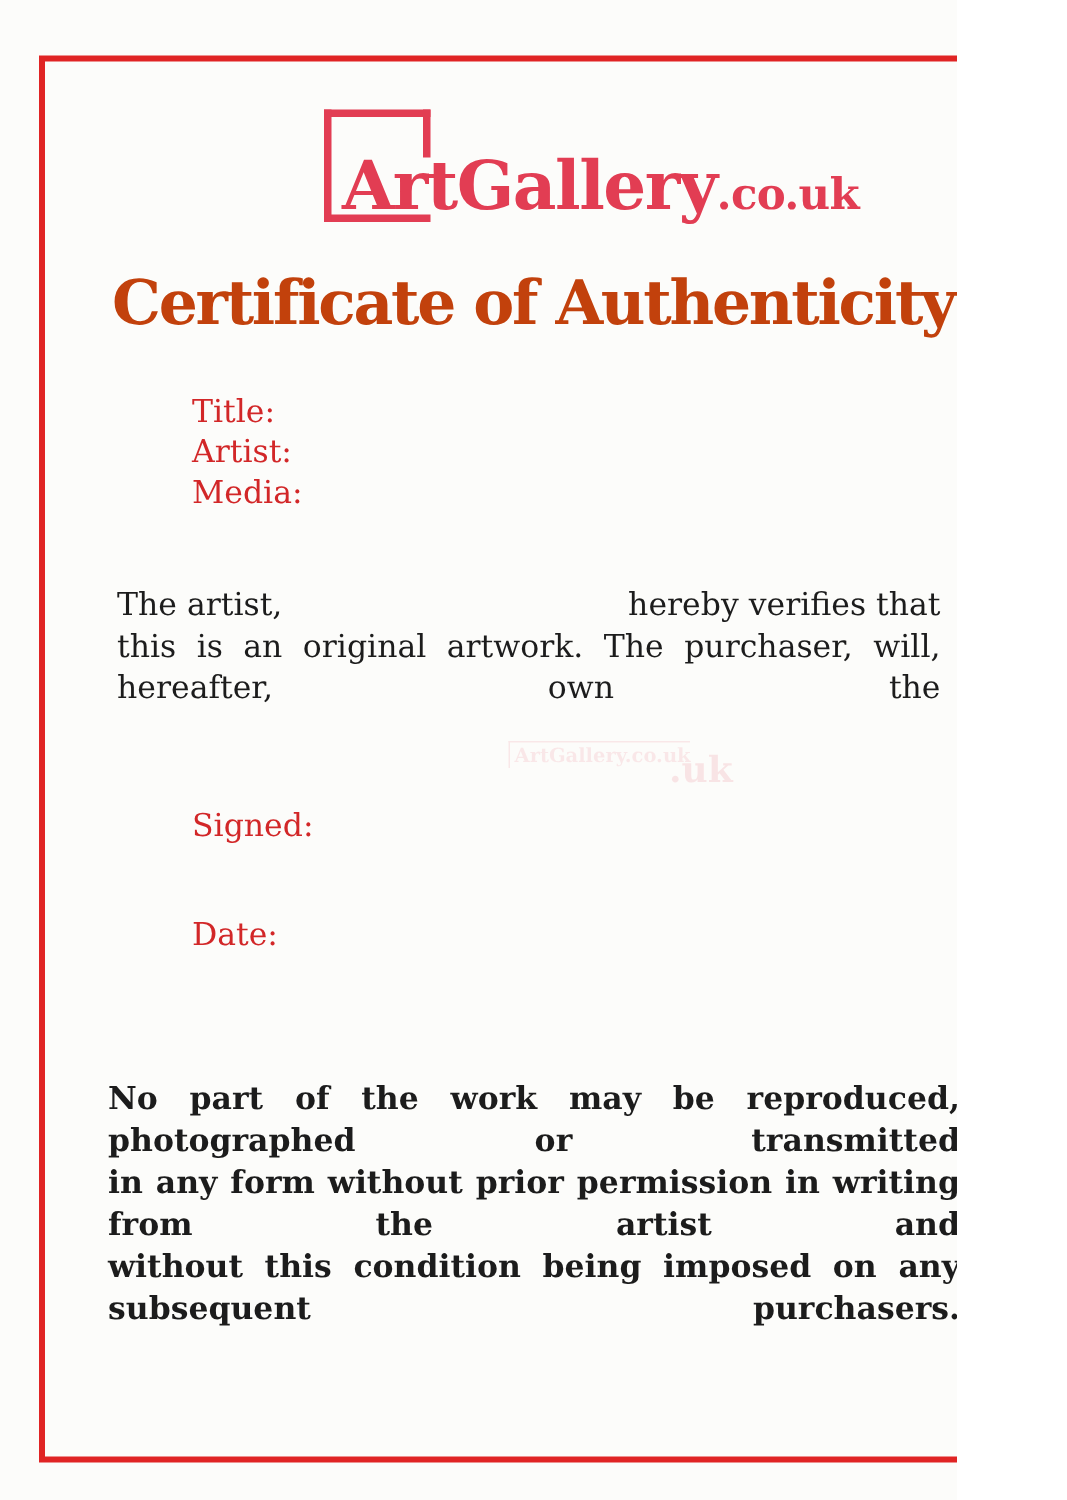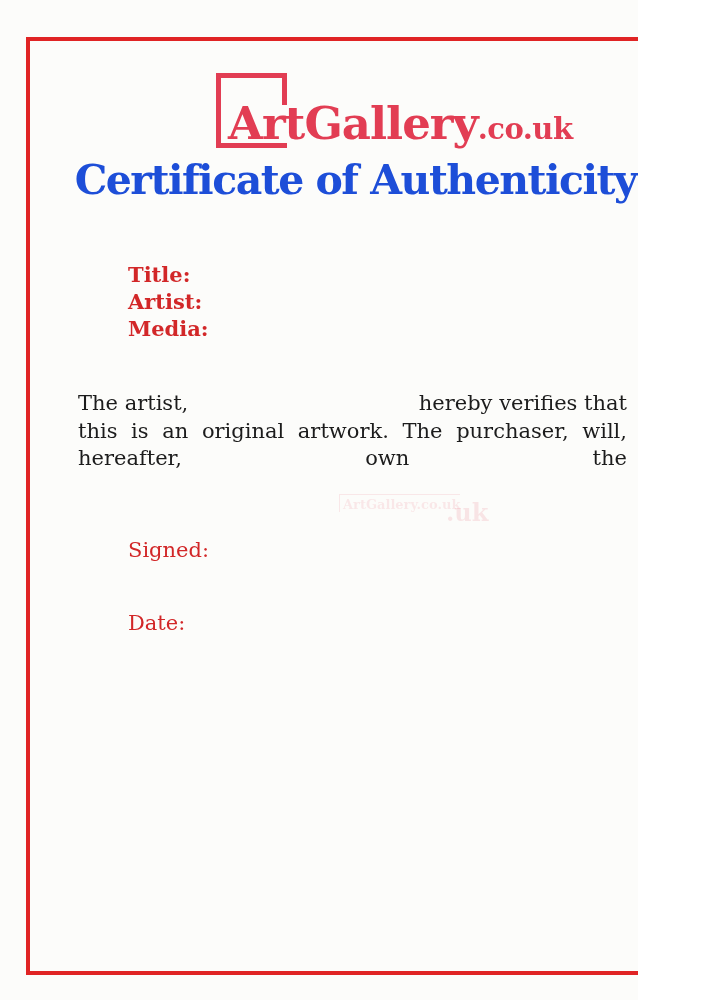--- a/index.html
+++ b/index.html
@@ -49,34 +49,34 @@
     letter-spacing: -1px;
   }
   .logo-text .small {
     font-size: 29px;
     font-weight: bold;
     letter-spacing: -0.5px;
   }
   
   .heading {
     position: absolute;
-    left: 0; top: 156px;
+    left: 0; top: 178px;
     width: 711px;
     text-align: center;
     font-size: 41px;
     font-weight: bold;
     letter-spacing: -1.5px;
-    color: #1d4ed8;
+    color: #c2410c;
   }
   
   .fields {
     position: absolute;
     left: 128px; top: 261px;
     font-size: 21px;
-    font-weight: bold;
+    font-weight: normal;
     color: #d22728;
     line-height: 27px;
   }
   
   .body-par {
     position: absolute;
     left: 78px; top: 390px;
     width: 549px;
     font-size: 21px;
     color: #1c1c1c;
@@ -158,14 +158,19 @@
     </div>
     <div class="jline">this is an original artwork. The purchaser, will, hereafter, own the</div>
   </div>
 
   <div class="ghost ghost-logo">ArtGallery.co.uk</div>
   <div class="ghost ghost-uk">.uk</div>
 
   <div class="signed-label">Signed:</div>
   <div class="date-label">Date:</div>
 
+  <div class="footer-par">
+    <div class="jline">No part of the work may be reproduced, photographed or transmitted</div>
+    <div class="jline">in any form without prior permission in writing from the artist and</div>
+    <div class="jline">without this condition being imposed on any subsequent purchasers.</div>
+  </div>
 
 </div>
 
 </body></html>

